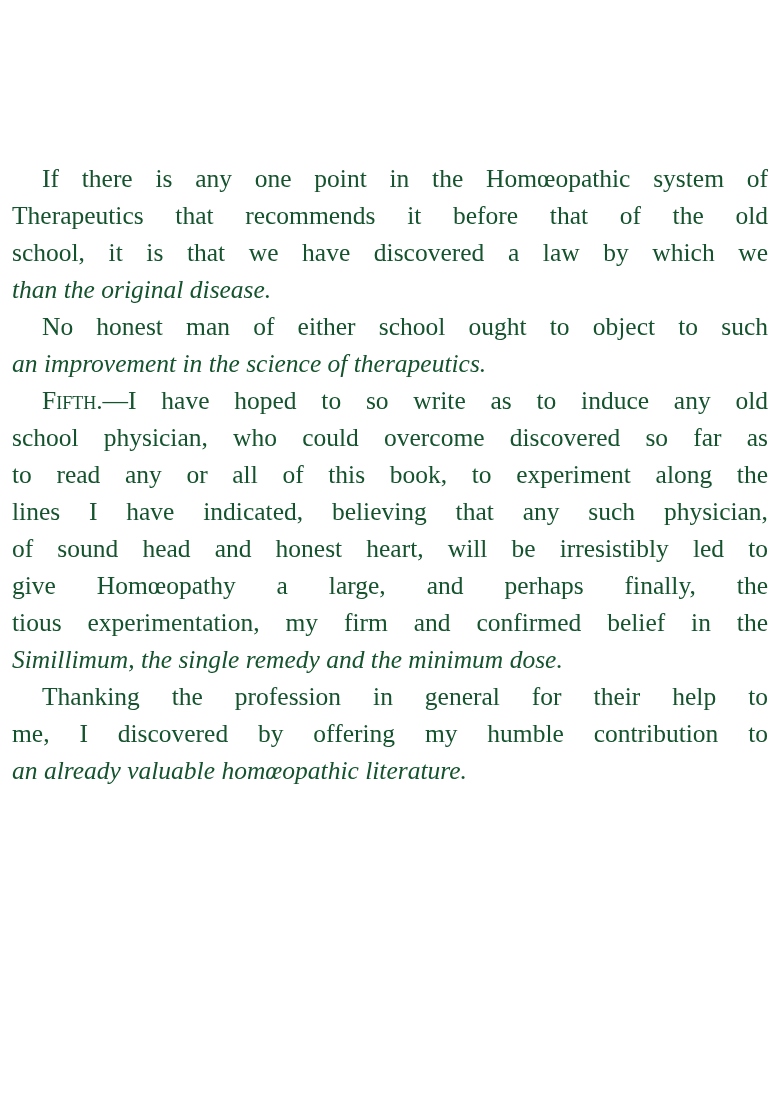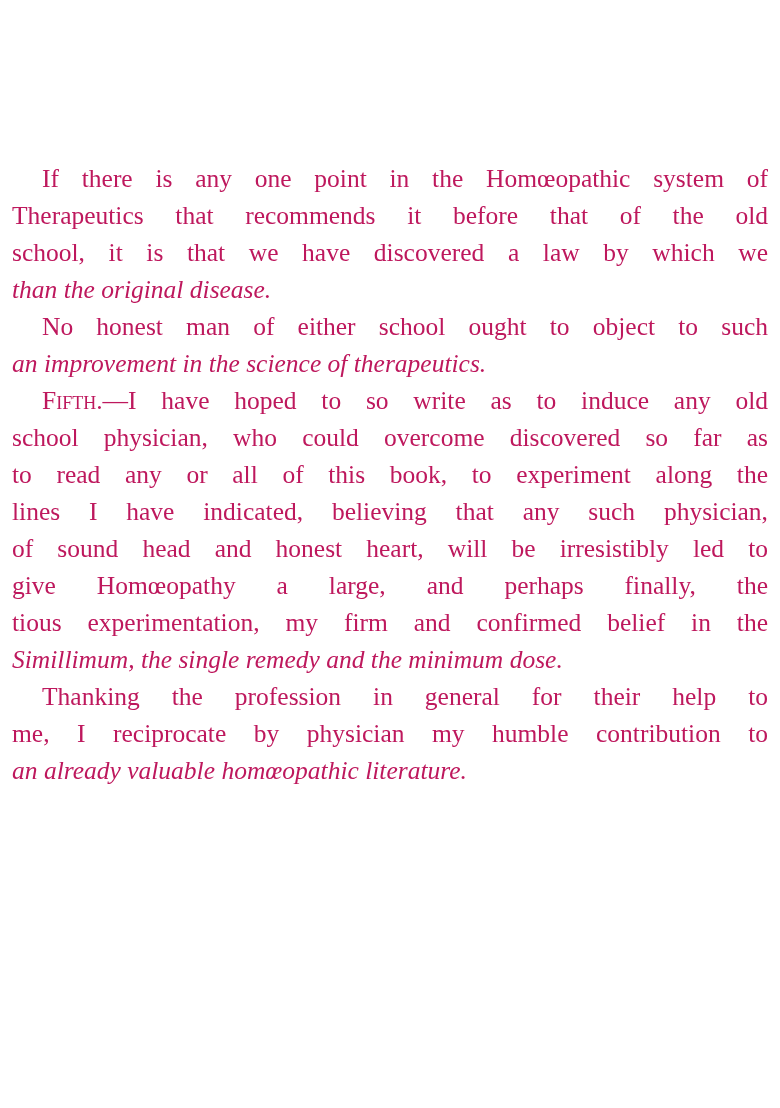--- a/index.html
+++ b/index.html
@@ -13,21 +13,21 @@
       position: relative;
       overflow: hidden;
     }
     .page {
       position: absolute;
       left: 12px;
       top: 160px;
       width: 756px;
       font-family: "Liberation Serif", "DejaVu Serif", serif;
       font-size: 25.5px;
-      color: #be185d;
+      color: #14532d;
     }
     .para {
       margin: 0;
     }
     .line {
       display: block;
       height: 37px;
       line-height: 37px;
       text-align: justify;
       text-align-last: justify;
@@ -71,17 +71,17 @@
     <span class="line">give Homœopathy a large, and perhaps finally, the</span>
   </div>
 
   <div class="para">
     <span class="line">tious experimentation, my firm and confirmed belief in the</span>
     <span class="line last">Simillimum, the single remedy and the minimum dose.</span>
   </div>
 
   <div class="para">
     <span class="line indent">Thanking the profession in general for their help to</span>
-    <span class="line">me, I reciprocate by physician my humble contribution to</span>
+    <span class="line">me, I discovered by offering my humble contribution to</span>
     <span class="line last">an already valuable homœopathic literature.</span>
   </div>
 
 </div>
 
 </body></html>

